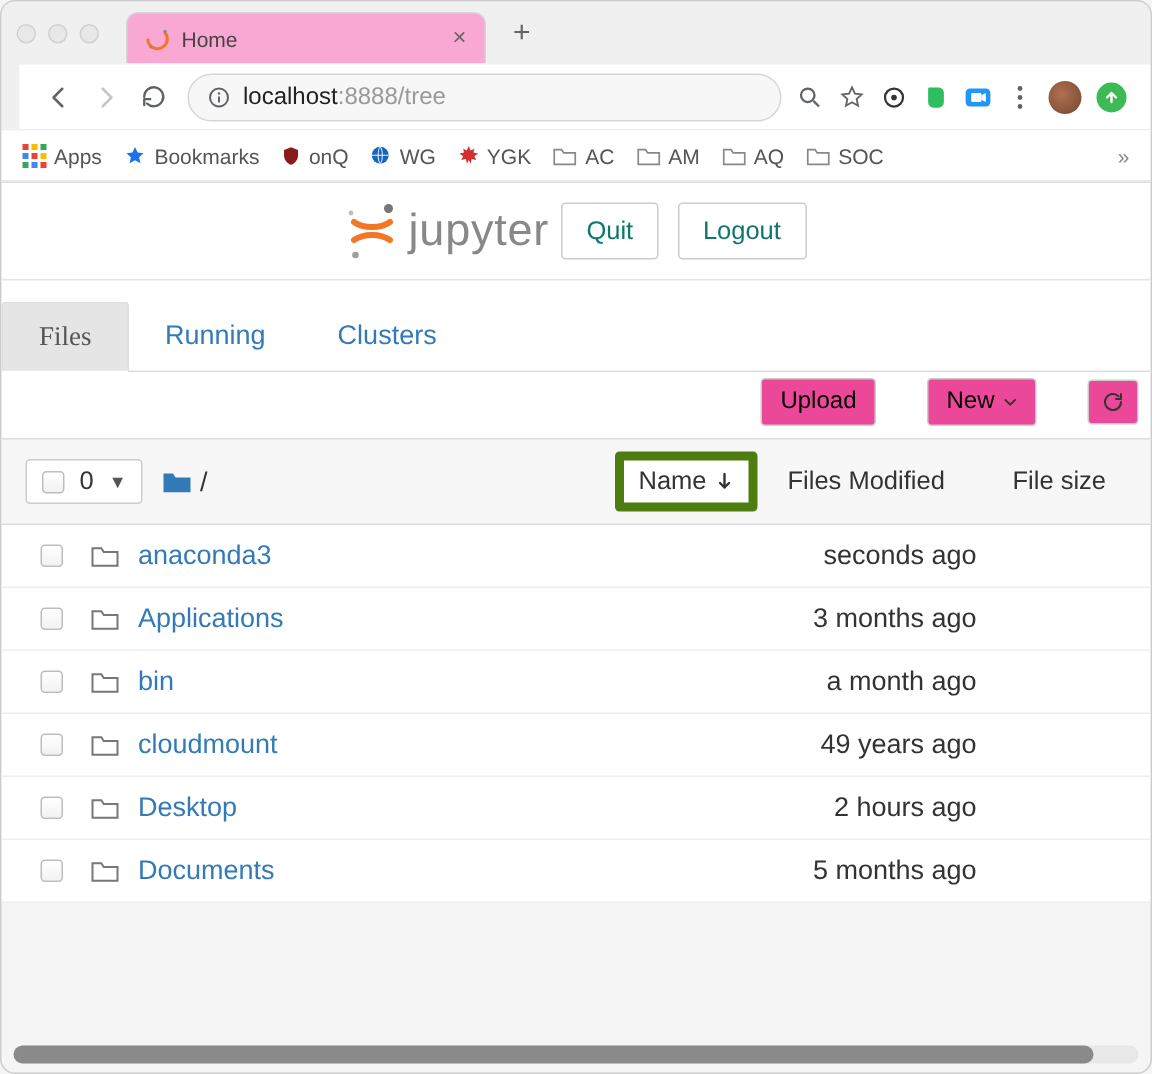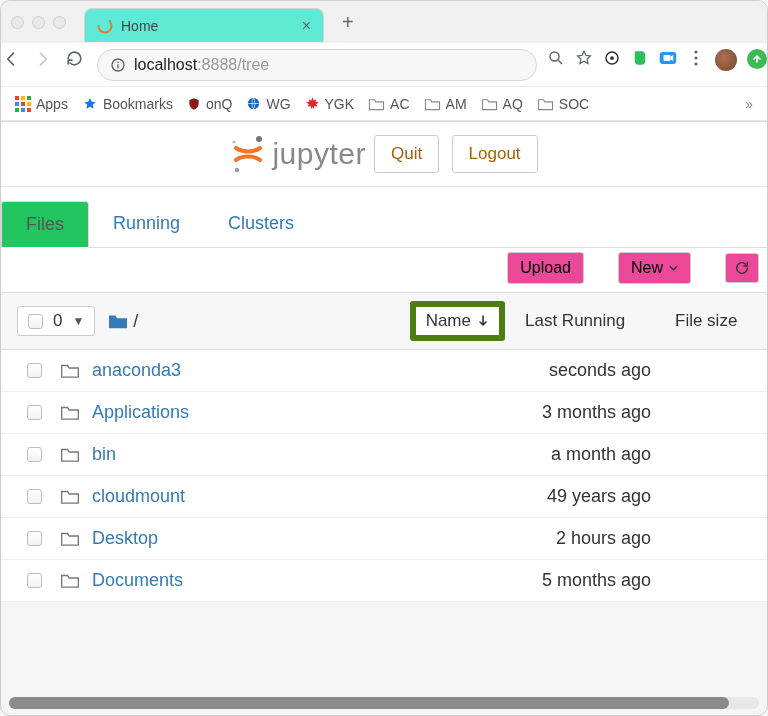--- a/index.html
+++ b/index.html
@@ -22,31 +22,31 @@
       height: 42px;
       display: flex;
       align-items: center;
       padding: 0 10px;
       gap: 8px;
     }
     .traffic-lights { display: flex; gap: 8px; margin-right: 10px; }
     .dot { width: 13px; height: 13px; border-radius: 50%; border:1px solid #d0d0d0; background:#e8e8e8; }
     .tab {
       display: flex; align-items: center; gap: 8px;
-      background: #5eead4; border: 1px solid #d5d5d5; border-bottom: none;
+      background: #f9a8d4; border: 1px solid #d5d5d5; border-bottom: none;
       border-radius: 8px 8px 0 0; padding: 6px 12px; height: 34px; min-width: 240px;
       margin-top: 6px;
     }
     .tab-favicon { width: 16px; height: 16px; }
     .tab-title { font-size: 14px; color: #444; flex: 1; }
     .tab-close { color: #666; font-size: 16px; }
     .new-tab-btn { color: #666; font-size: 20px; padding: 0 10px; }
     .addr-row {
-      display: flex; gap: 10px;
-      padding: 6px 0; height: 44px; background: #fff; border-bottom:1px solid #ececec;
+      display: flex; align-items: center; gap: 10px;
+      padding: 6px 16px; height: 44px; background: #fff; border-bottom:1px solid #ececec;margin-left:12px;
     }
     .nav-icon { color: #6a6a6a; width: 22px; text-align: center; font-size: 18px; }
     .nav-icon.disabled { color: #c0c0c0; }
     .url-box {
       flex: 1; display: flex; align-items: center; gap: 8px;
       border: 1px solid #d7d7d7; border-radius: 18px; padding: 4px 12px; height: 32px;
       background: #f7f7f7;
     }
     .url-text { font-size: 16px; color: #999; }
     .url-text .host { color: #222; }
@@ -60,26 +60,26 @@
     .bm-folder { color:#888; }
     .bm-overflow { margin-left:auto; color:#888; }
     
     .page { background:#fff; }
     .jup-header {
       display:flex; align-items:center; justify-content:center;
       padding: 12px 14px; border-bottom:1px solid #e5e5e5;
     }
     .jup-logo { display:flex; align-items:center; gap:6px; }
     .jup-word { font-size: 30px; color:#888; font-weight:400; letter-spacing:.5px; }
-    .jup-btn { border:1px solid #ccc; background:#fff; padding:8px 16px; font-size:17px; border-radius:3px; margin-left:8px; color:#a16207; }
+    .jup-btn { border:1px solid #ccc; background:#fff; padding:8px 16px; font-size:17px; border-radius:3px; margin-left:8px; color:#0f766e; }
     .jup-tabs {
       display:flex; gap:0; border-bottom:1px solid #ddd; padding: 0 0; margin-top:14px;
     }
     .jup-tab { padding: 12px 24px; font-size:18px; color:#337ab7; cursor:pointer; }
-    .jup-tab.active { color:#555; border:1px solid #ddd; border-bottom:1px solid #fff; border-radius:3px 3px 0 0; margin-bottom:-1px; background:#22c55e;}
+    .jup-tab.active { color:#555; border:1px solid #ddd; border-bottom:1px solid #fff; border-radius:3px 3px 0 0; margin-bottom:-1px; background:#e5e5e5;font-family:Liberation Serif, serif;}
     .action-hint { font-size:18px; color:#333; padding: 14px 6px; }
     .toolbar-row {
       display:flex; justify-content:flex-end; align-items:center; gap:6px; padding: 4px 8px 8px;
     }
     .tool-btn { border:1px solid #ccc; background:#ec4899; padding:6px 12px; font-size:16px; border-radius:3px; display:inline-flex; align-items:center; gap:6px;margin-left:28px;}
     .refresh-btn { width:34px; justify-content:center; padding:6px 0;}
     .list-header {
       display:flex; align-items:center; background:#f7f7f7; border:1px solid #ddd; border-left:none; border-right:none;
       padding: 8px 16px; font-size:17px; color:#333;
     }
@@ -351,21 +351,21 @@
     </span>
     <span class="breadcrumb-slash">/</span>
     <div class="col-name-btn">
       <span>Name</span>
       <span>
           <svg width="12" height="12" viewBox="0 0 12 12">
             <path d="M6 1v9M3 7l3 3 3-3" stroke="#333" stroke-width="1.6" fill="none" stroke-linecap="round" stroke-linejoin="round"></path>
           </svg>
         </span>
     </div>
-    <div class="col-mod">Last Running</div>
+    <div class="col-mod">Files Modified</div>
     <div class="col-size">File size</div>
   </div>
 
   <div class="file-list" id="file-list">
       <div class="file-row">
         <span class="file-checkbox"></span>
         <span class="folder-icon">
           <svg width="20" height="17" viewBox="0 0 24 20">
             <path d="M2 4h7l2 3h11v11H2z" fill="none" stroke="#777" stroke-width="1.6"></path>
           </svg>

